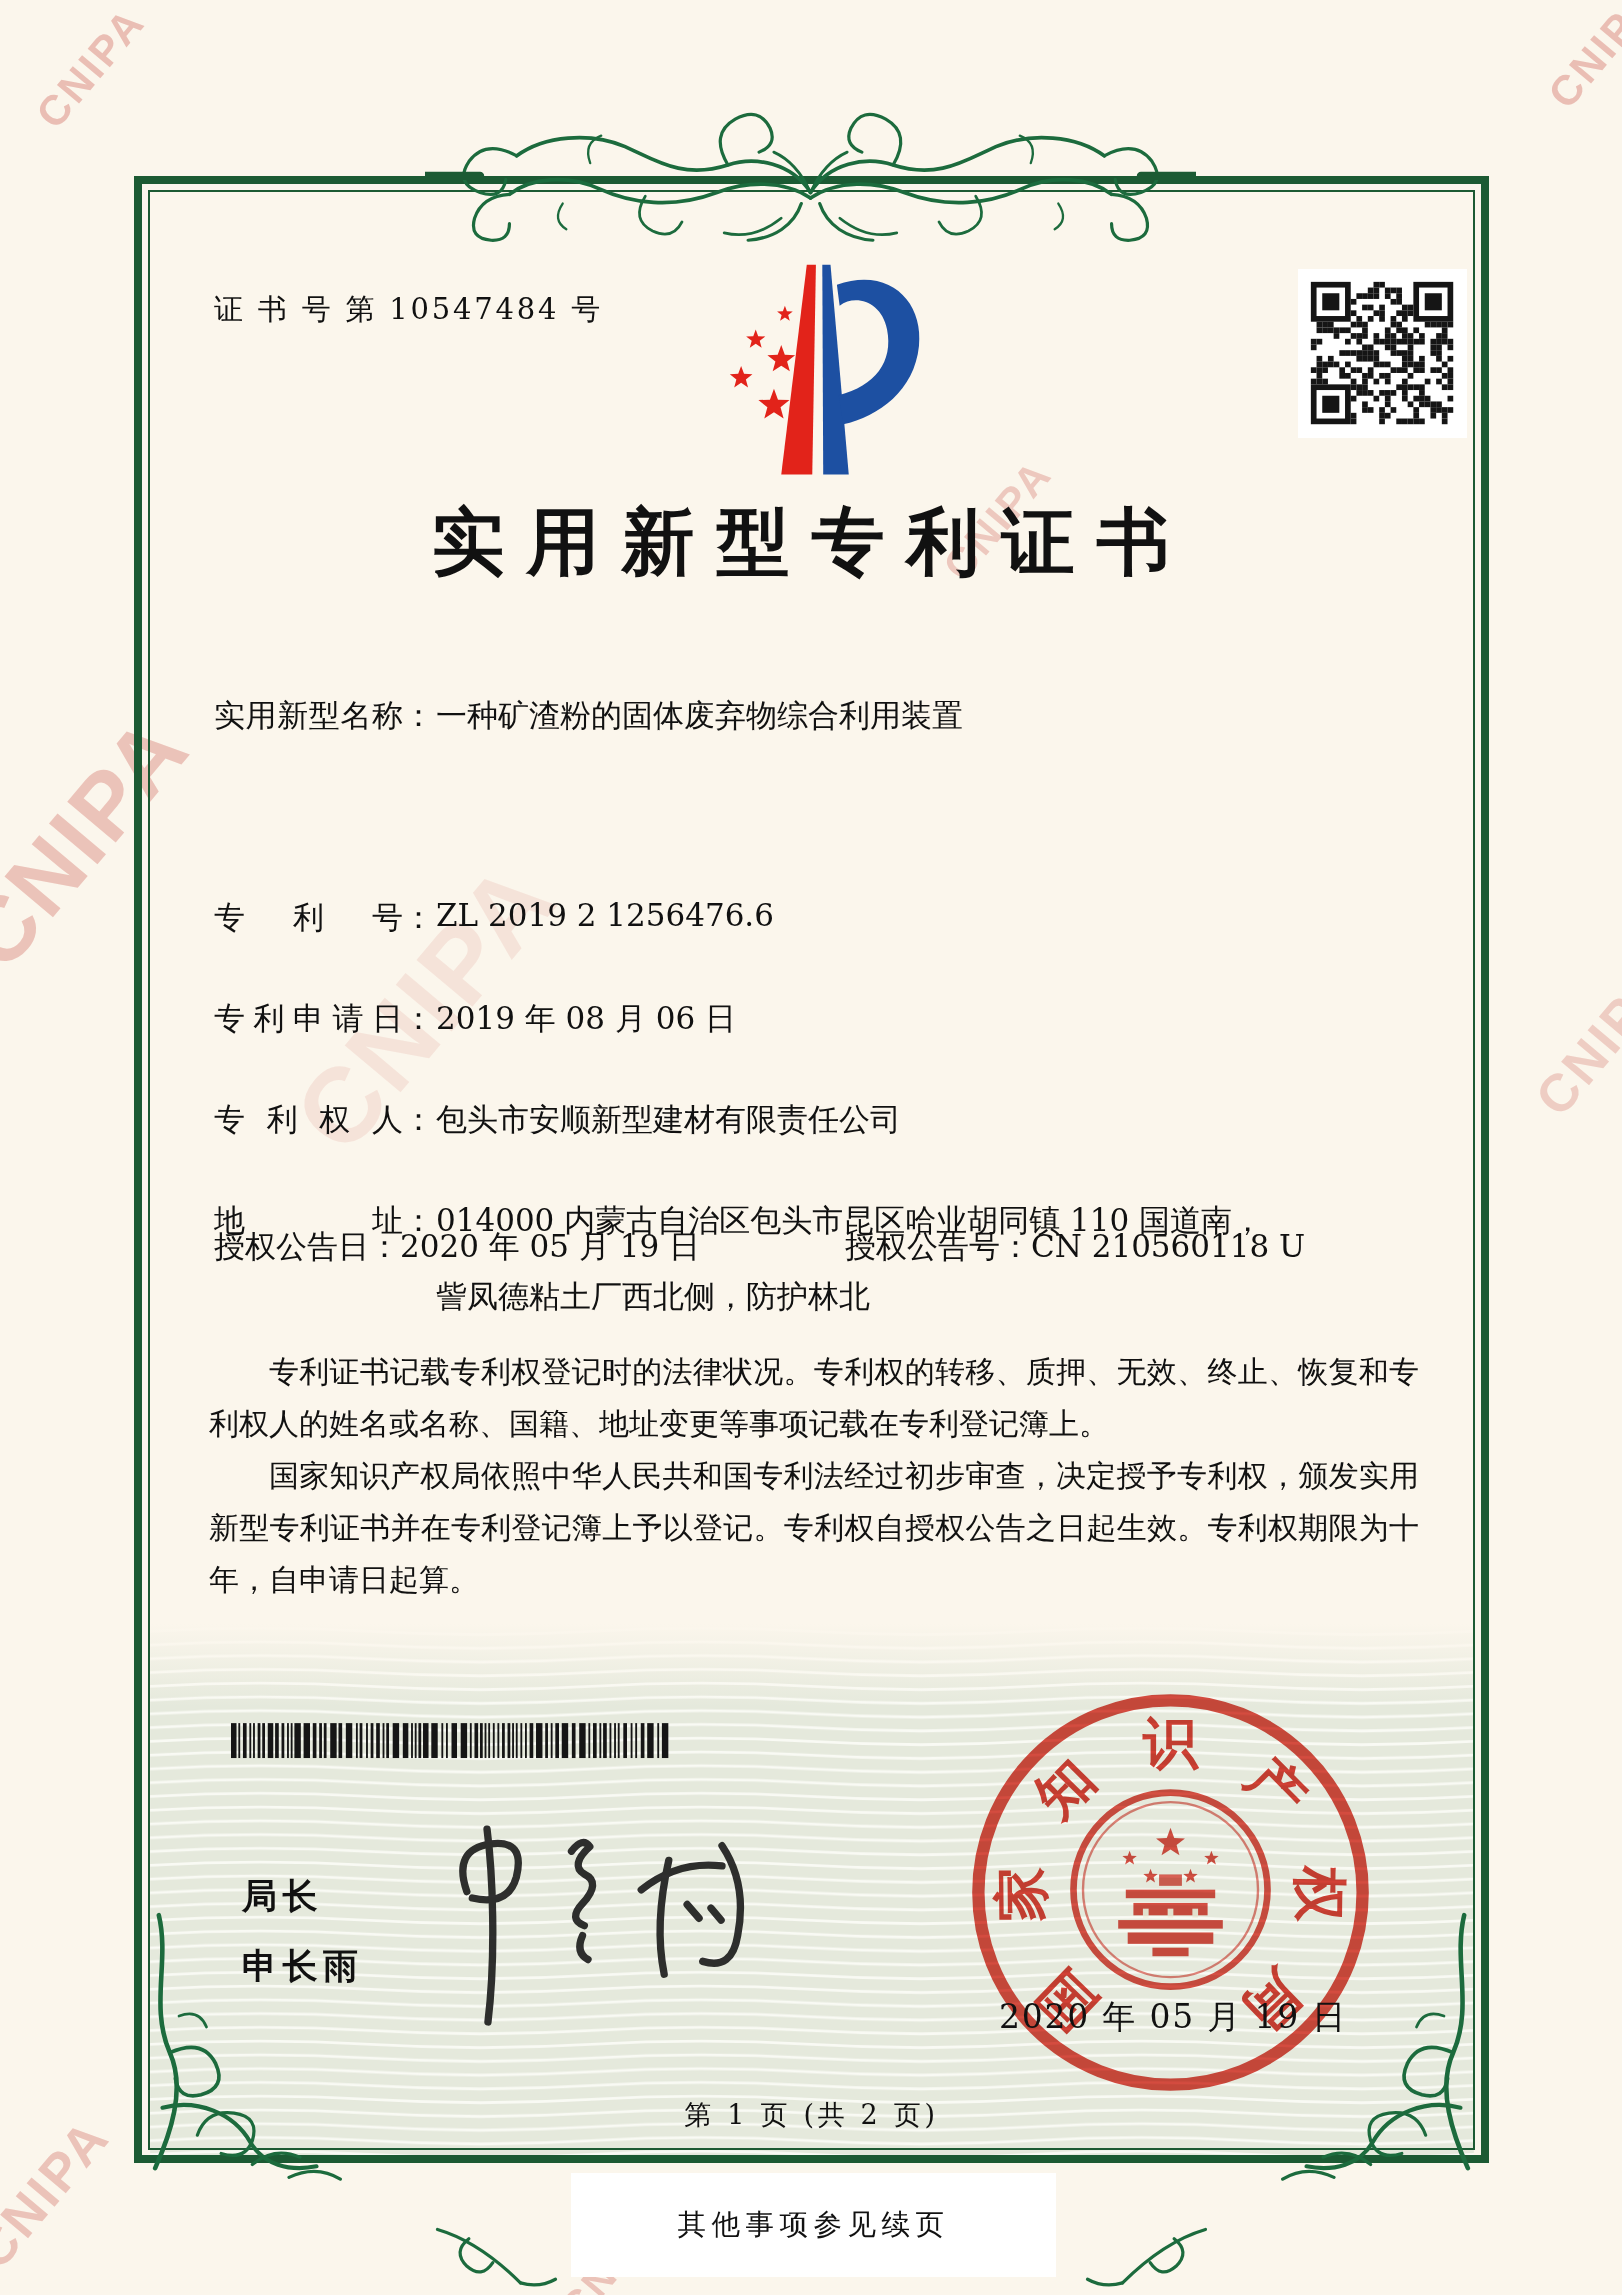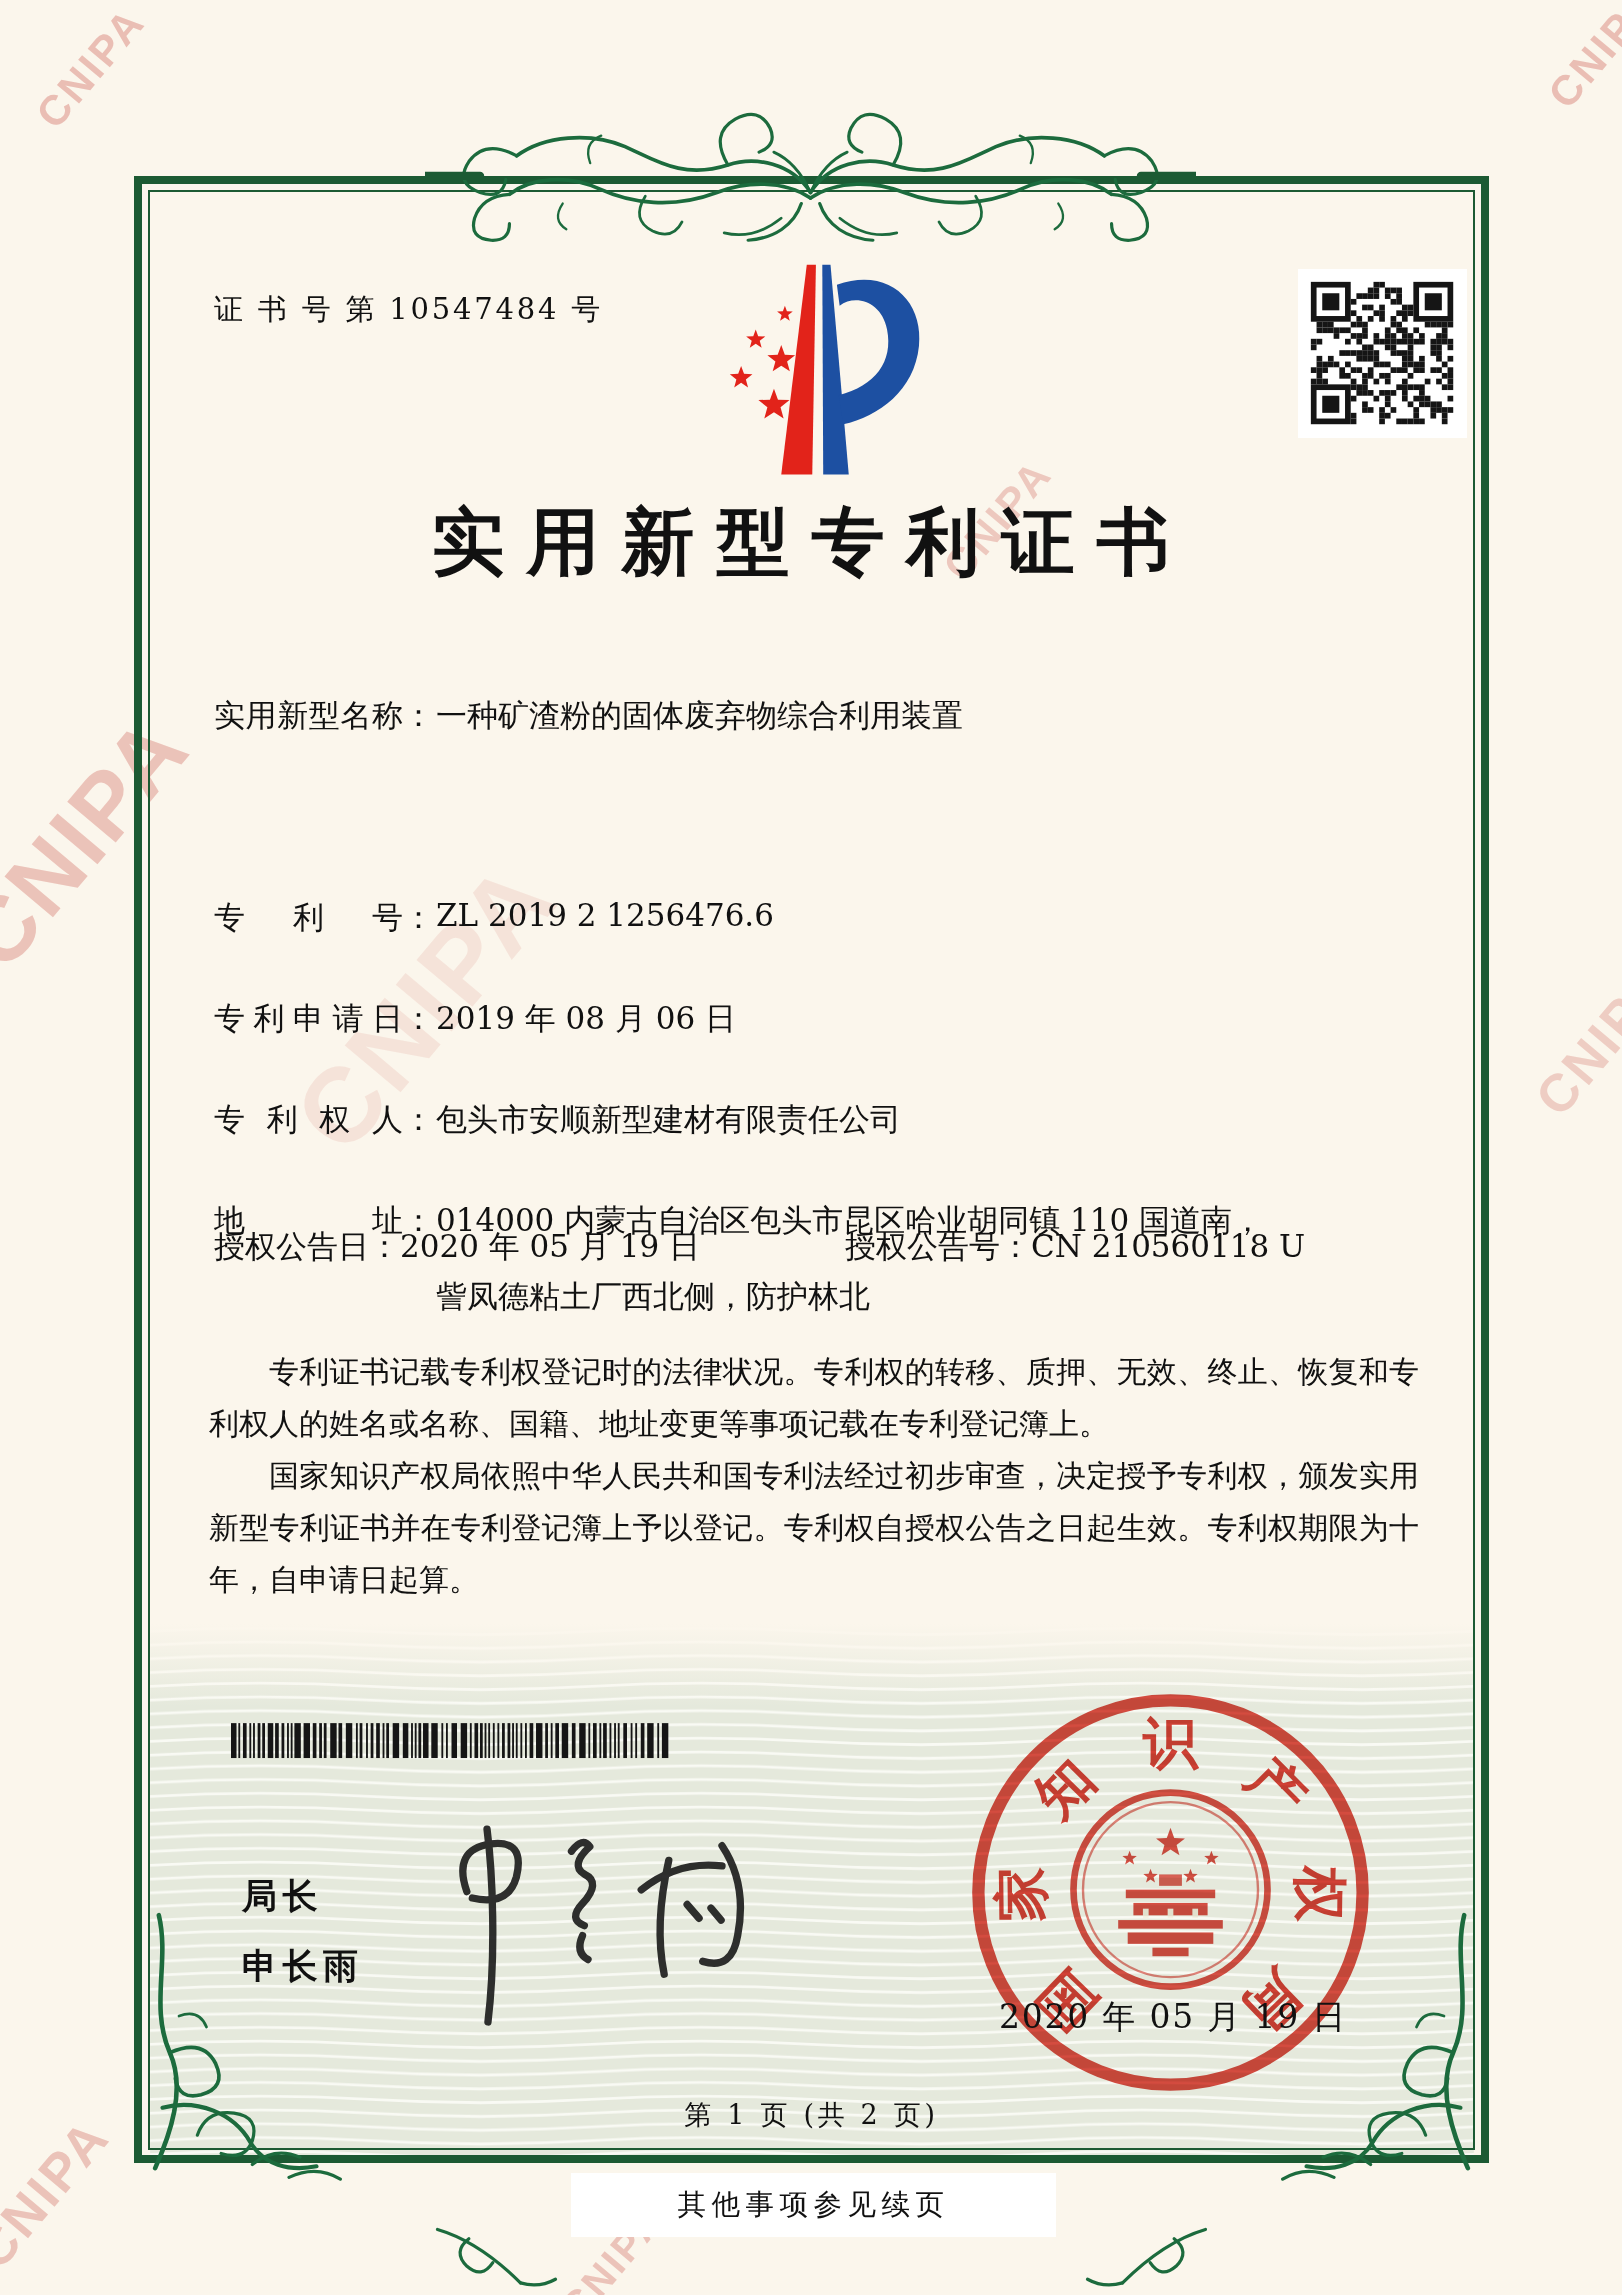--- a/index.html
+++ b/index.html
@@ -73,21 +73,21 @@
   .signature{position:absolute;left:395px;top:1798px;z-index:7;}
 
   
   .seal{position:absolute;left:966px;top:1688px;z-index:5;mix-blend-mode:multiply;opacity:.95;}
   .seal-date{position:absolute;left:971px;top:1995px;width:404px;text-align:center;
       font-size:33px;z-index:6;letter-spacing:1.8px;}
 
   
   .page-info{position:absolute;left:0;top:2097px;width:100%;text-align:center;
       font-size:27px;letter-spacing:3.7px;}
-  .cont-strip{position:absolute;left:571px;top:2173px;width:485px;height:64px;background:#ffffff;
+  .cont-strip{position:absolute;left:571px;top:2173px;width:485px;height:104px;background:#ffffff;
       display:flex;align-items:center;justify-content:center;z-index:4;}
   .cont-strip span{font-size:28.5px;letter-spacing:5.5px;}
 </style>
 </head>
 <body>
 
 <div class="page">
 
   <span class="wm wm1">CNIPA</span>
   <span class="wm wm2">CNIPA</span>

